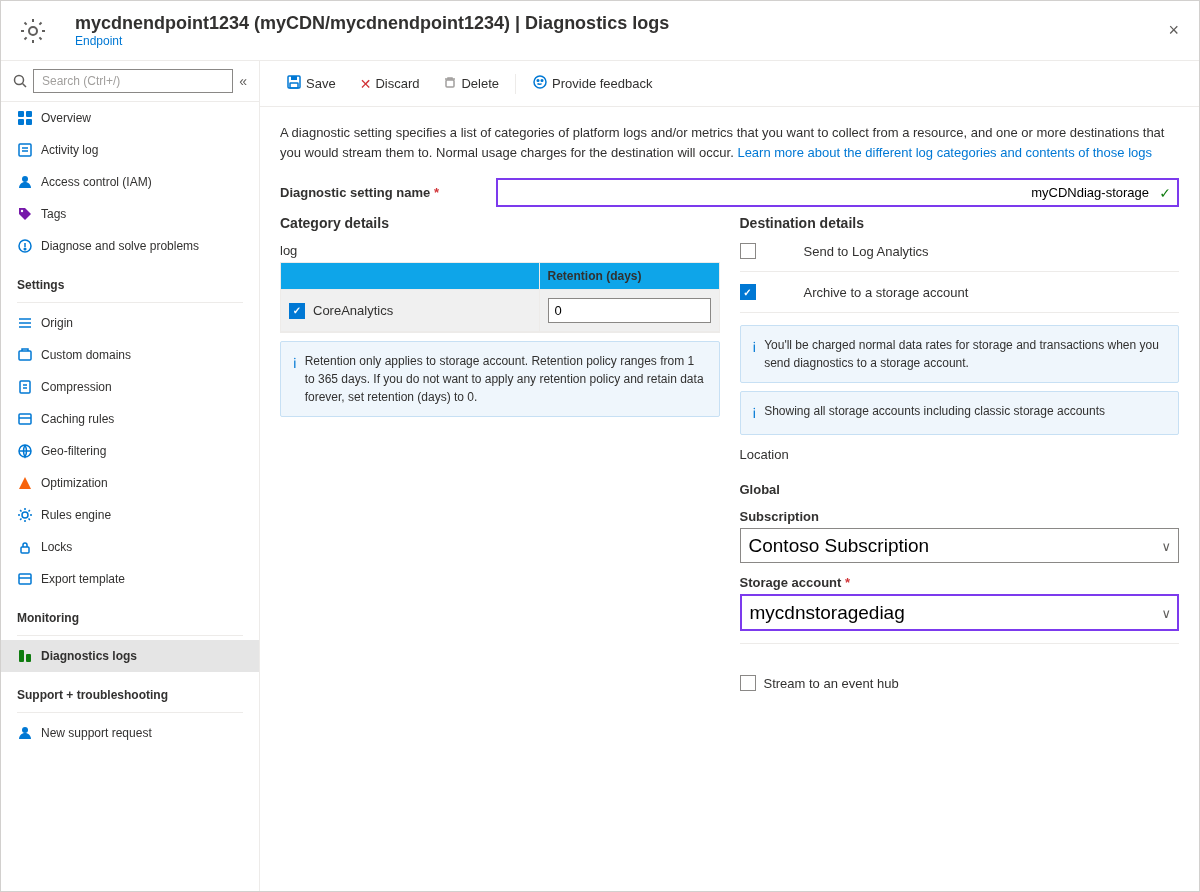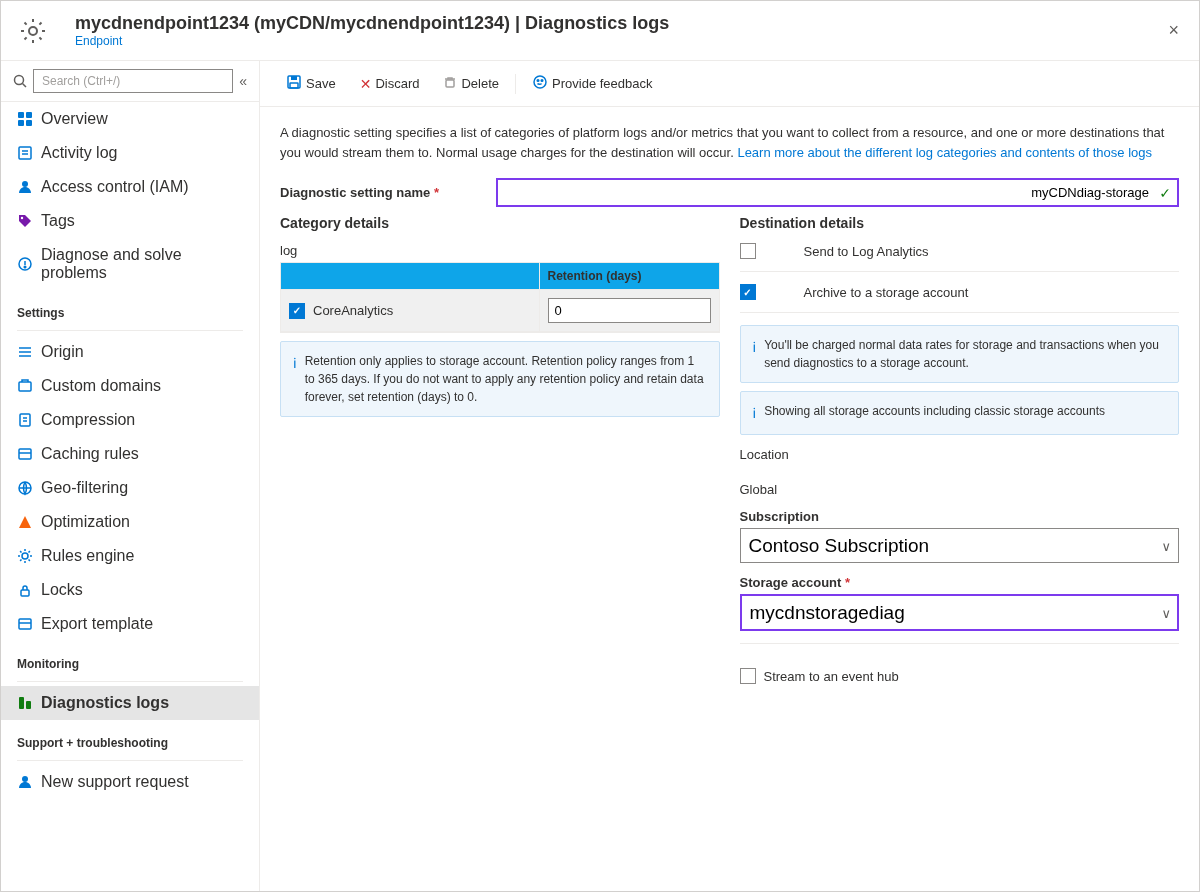--- a/index.html
+++ b/index.html
@@ -19,21 +19,21 @@
     
     .main-layout { display: flex; flex: 1; overflow: hidden; }
     
     
     .sidebar { width: 259px; border-right: 1px solid #edebe9; background: #fff; overflow-y: auto; flex-shrink: 0; }
     .search-box { padding: 8px 12px; border-bottom: 1px solid #edebe9; display: flex; align-items: center; gap: 6px; }
     .search-input { flex: 1; border: 1px solid #8a8886; padding: 4px 8px; font-size: 12px; outline: none; color: #323130; }
     .search-input::placeholder { color: #a19f9d; }
     .collapse-btn { color: #605e5c; cursor: pointer; font-size: 14px; }
     
-    .nav-item { display: flex; align-items: center; gap: 8px; padding: 8px 16px; cursor: pointer; color: #323130; font-size: 16px; }
+    .nav-item { display: flex; align-items: center; gap: 8px; padding: 8px 16px; cursor: pointer; color: #323130; font-size: 12px; }
     .nav-item.active { background: #e5e5e5; font-weight: 600; }
     .nav-icon { width: 16px; height: 16px; display: flex; align-items: center; justify-content: center; flex-shrink: 0; }
     
     .nav-section-label { padding: 16px 16px 6px; font-size: 12px; font-weight: 700; color: #323130; text-transform: none; }
     .nav-divider { border: none; border-top: 1px solid #edebe9; margin: 4px 16px; }
     
     
     .content { flex: 1; overflow-y: auto; display: flex; flex-direction: column; }
     
     
@@ -83,33 +83,33 @@
     
     .info-box { background: #eff6fc; border: 1px solid #c7e0f4; padding: 10px 12px; display: flex; gap: 8px; margin-top: 8px; font-size: 12px; color: #323130; line-height: 1.5; border-radius: 2px; }
     .info-icon { color: #0078d4; font-size: 14px; flex-shrink: 0; margin-top: 1px; }
     
     
     .destination-row { display: flex; align-items: center; gap: 8px; margin-bottom: 12px; font-size: 13px; }
     .destination-label { color: #323130; margin-left: 40px; }
     
     .location-section { margin-top: 8px; margin-bottom: 12px; }
     .location-label { font-size: 13px; font-weight: 400; color: #323130; margin-bottom: 20px; }
-    .location-value { font-size: 13px; color: #323130; }
+    .location-value { font-size: 13px; color: #323130; font-weight: bold; }
     
     .subscription-section { margin-bottom: 12px; }
     .subscription-label { font-size: 13px; font-weight: 600; color: #323130; margin-bottom: 4px; }
     .dropdown-wrapper { position: relative; }
     .dropdown-select { width: 100%; border: 1px solid #8a8886; padding: 6px 30px 6px 8px; font-size: 19px; appearance: none; background: #fff; cursor: pointer; outline: none; }
     .dropdown-select.active { border-color: #7c3aed; border-width: 2px; }
     .dropdown-arrow { position: absolute; right: 8px; top: 50%; transform: translateY(-50%); pointer-events: none; color: #605e5c; }
     
     .storage-account-section { margin-bottom: 12px; }
     .storage-label { font-size: 13px; font-weight: 600; color: #323130; margin-bottom: 4px; }
     
-    .stream-row { display: flex; align-items: center; gap: 8px; margin-top: 12px; font-size: 13px; }
+    .stream-row { display: flex; align-items: center; gap: 8px; margin-top: 19px; font-size: 13px; }
     
     
     .icon-overview { color: #0078d4; }
   </style>
 </head>
 <body>
 
 <div class="app-container">
 
   <div class="header">

